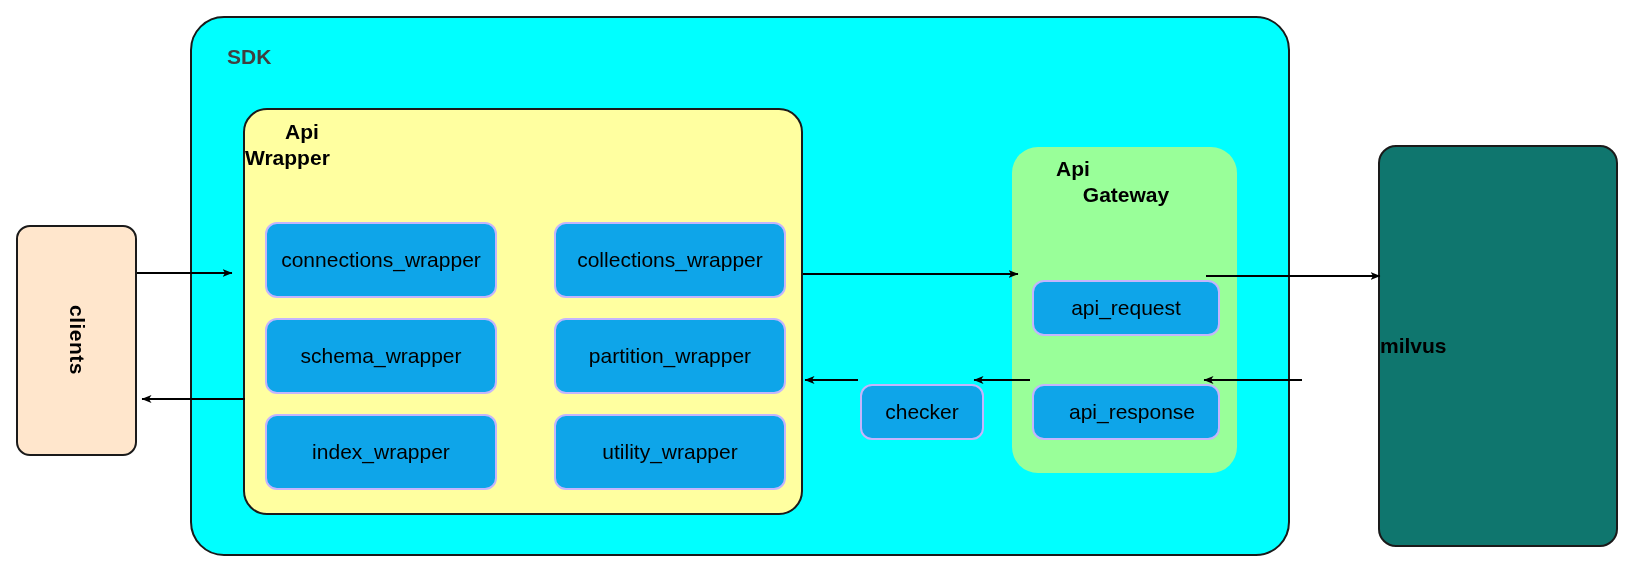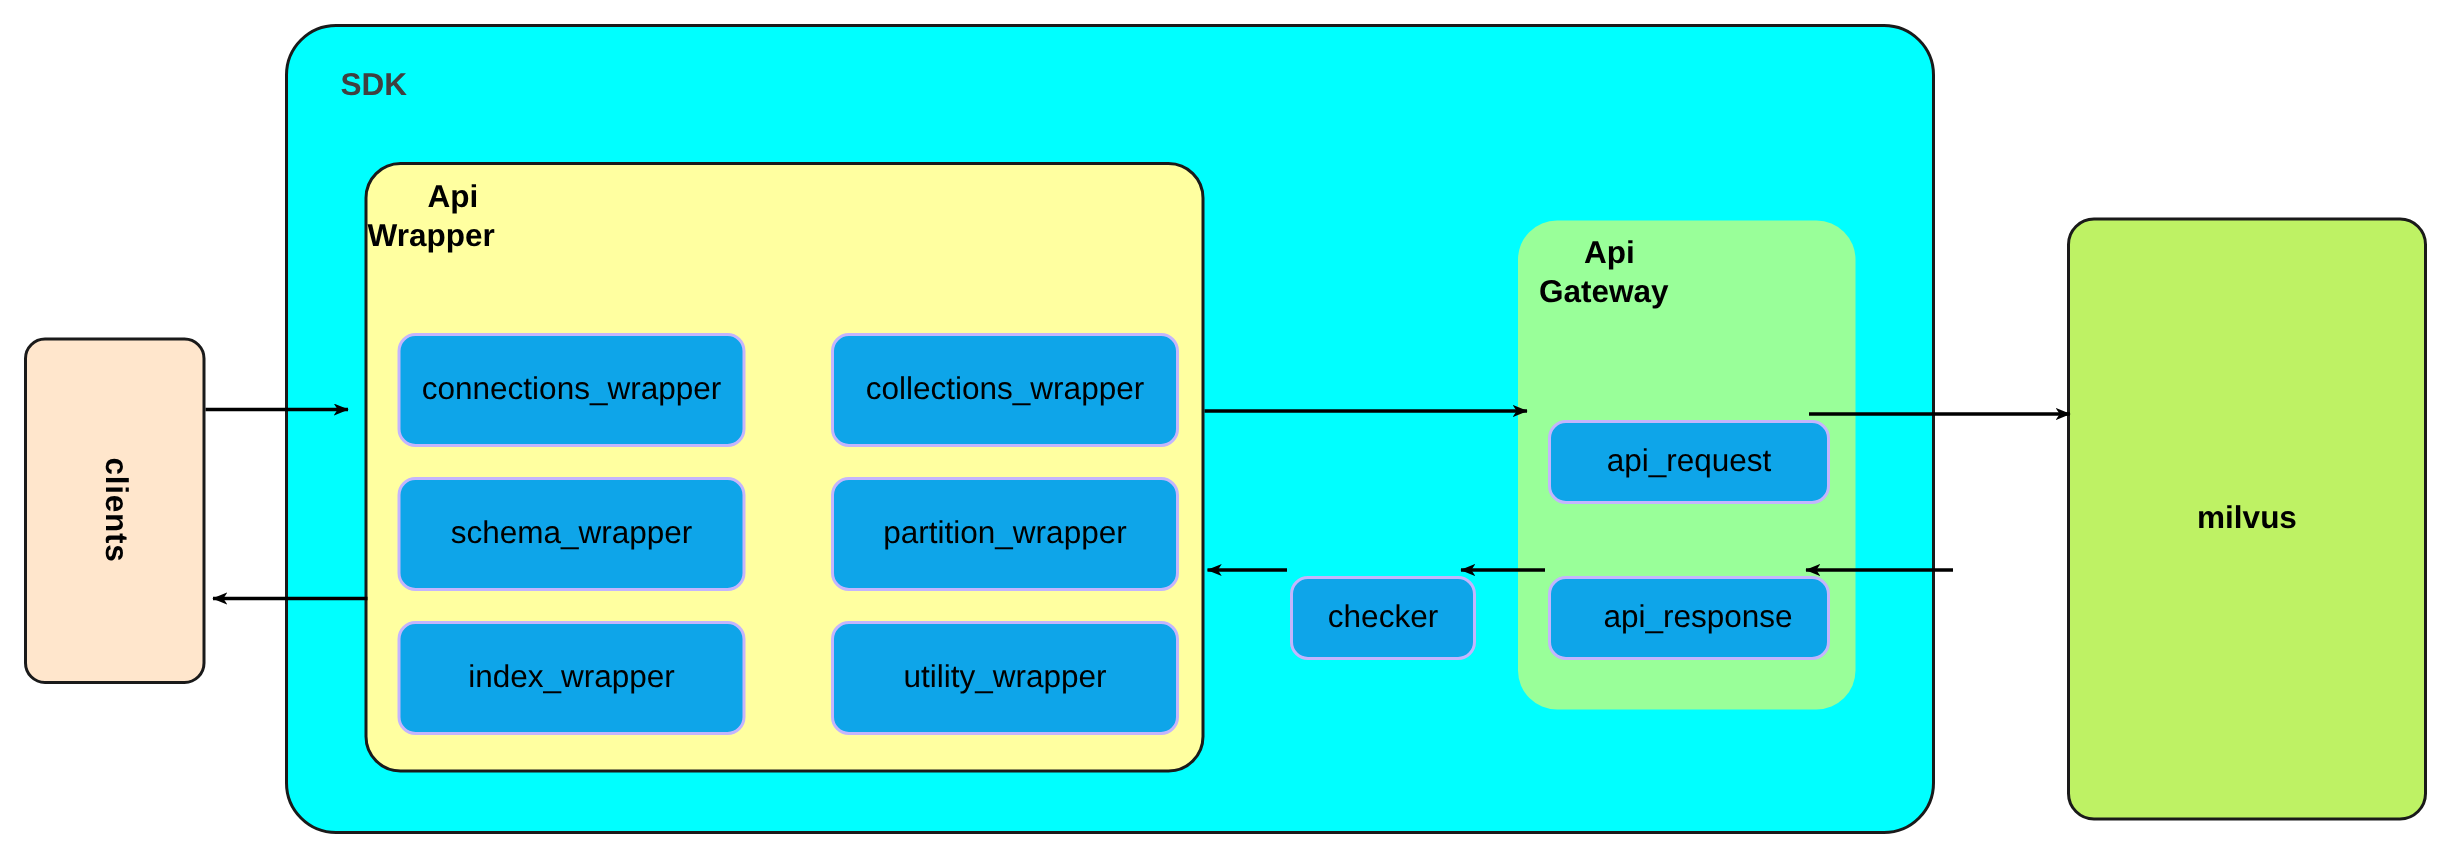--- a/index.html
+++ b/index.html
@@ -115,43 +115,42 @@
     position: absolute;
     left: 14px;
     top: 9px;
     font-size: 21px;
     font-weight: bold;
     color: #000;
     line-height: 1.22;
     width: 200px;
   }
   .gateway-label .g1 { display: block; margin-left: 30px; }
-  .gateway-label .g2 { display: block; margin-left: 0px; }
+  .gateway-label .g2 { display: block; margin-left: 0px; text-align: center; }
   .gw-leaf { width: 188px; height: 56px; left: 1032px; }
   .gw-row-1 { top: 248px; }
   .gw-row-2 { top: 352px; padding-left: 12px; }
   
   .checker-box {
     left: 860px;
     top: 352px;
     width: 124px;
     height: 56px;
   }
   
   .milvus-box {
     left: 1378px;
     top: 145px;
     width: 240px;
     height: 402px;
-    background: #bef264;
+    background: #0f766e;
     border: 2px solid #1a1a1a;
     border-radius: 18px;
     display: flex;
     align-items: center;
-    justify-content: center;
     font-size: 21px;
     font-weight: bold;
     color: #000;
   }
   
   #arrows {
     position: absolute;
     left: 0; top: 0;
     width: 1634px;
     height: 574px;

